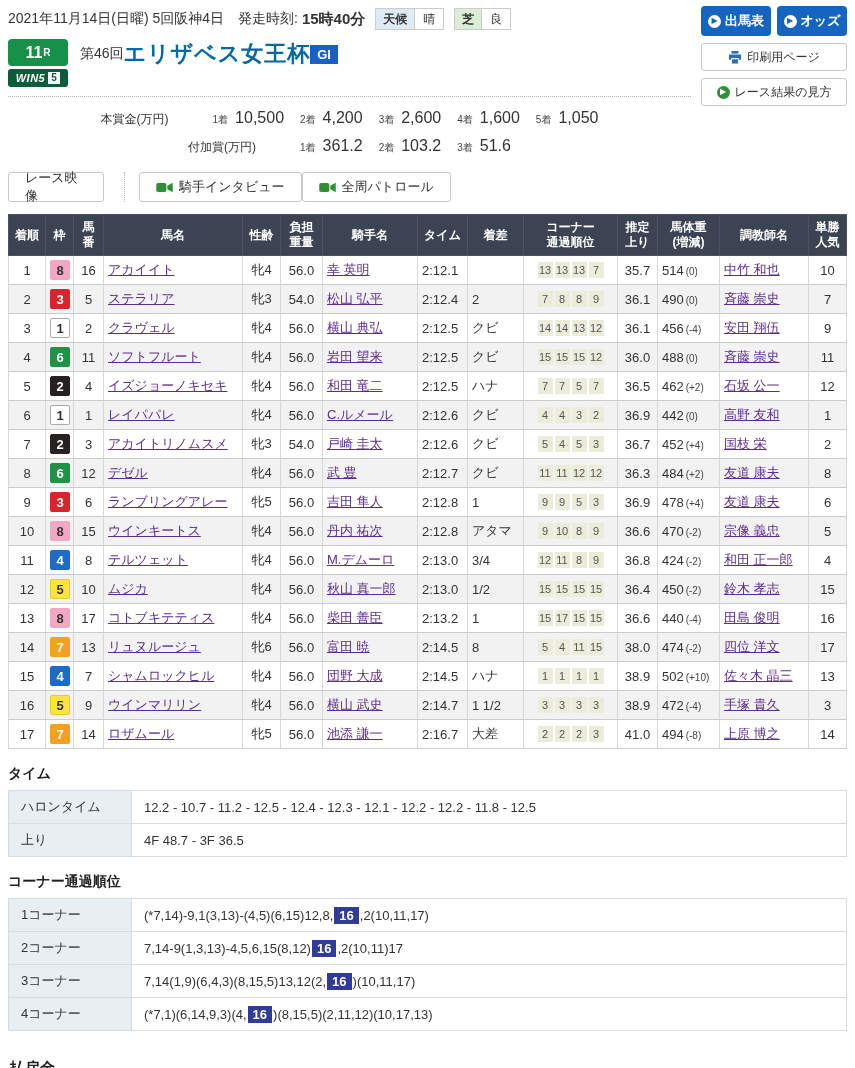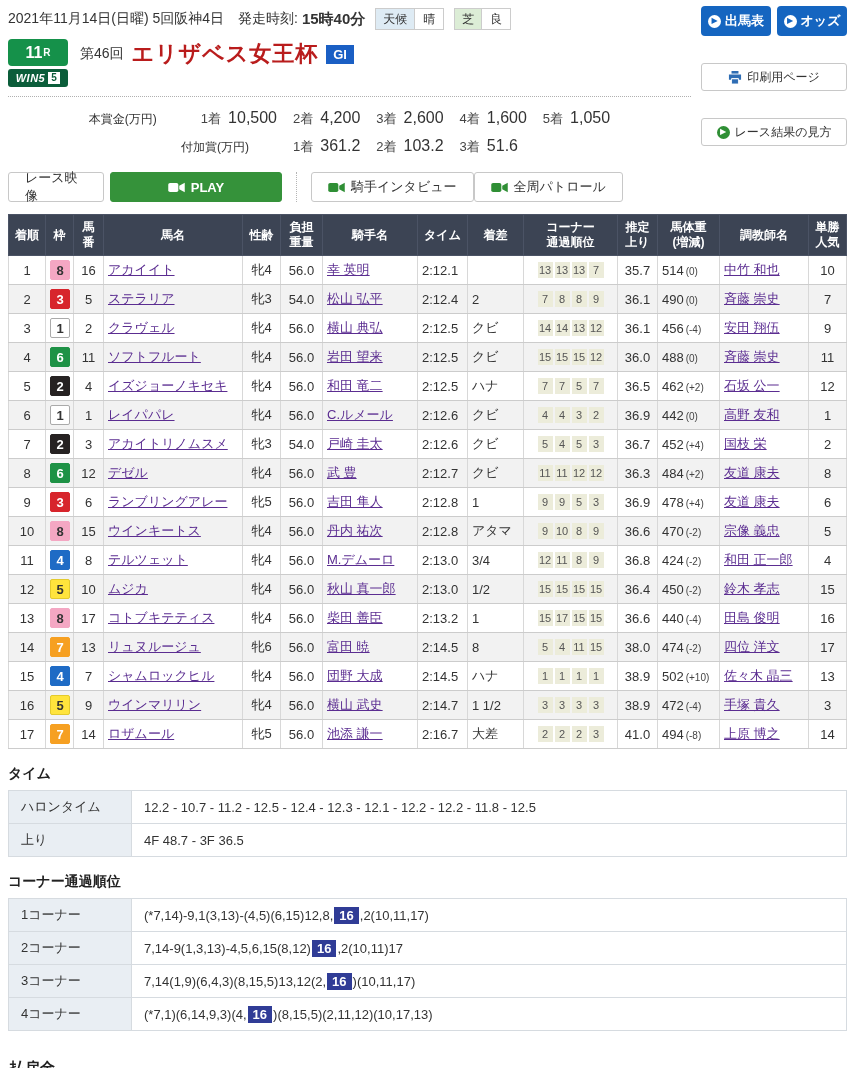--- a/index.html
+++ b/index.html
@@ -8,59 +8,59 @@
     width: 855px; height: 1068px; overflow: hidden;
     font-family: "Liberation Sans", "DejaVu Sans", sans-serif;
     color: #333; font-size: 13px; padding: 6px 8px 0 8px;
   }
   
   .topwrap { display:flex; justify-content:space-between; }
   .topleft { flex:1; min-width:0; }
   .tb-line1 { display:flex; align-items:center; gap:10px; font-size:14px; padding-top:2px; }
   .start-time { font-size:15px; font-weight:bold; }
   .pair { display:inline-flex; border:1px solid #ccc; font-size:12px; line-height:1; }
-  .pair .k { padding:4px 7px; border-right:1px solid #ccc; }
+  .pair .k { padding:4px 7px; border-right:1px solid #ccc;font-weight:bold; }
   .pair .v { padding:4px 8px; background:#fff; }
   .k-blue { background:#deebf4; }
   .k-green { background:#dcedd6; }
   .race-row { display:flex; gap:12px; margin-top:9px; align-items:flex-start; }
   .race-badges { display:flex; flex-direction:column; gap:3px; width:60px; }
   .rno { background:#15914a; color:#fff; border-radius:4px; height:27px; display:flex;
          align-items:center; justify-content:center; font-weight:bold; font-size:16px; }
   .rno small { font-size:10px; margin-left:1px; }
   .win5 { background:#0b5d3a; color:#fff; border-radius:3px; height:18px; display:flex;
           align-items:center; justify-content:center; font-weight:bold; font-style:italic;
           font-size:11px; letter-spacing:0.5px; }
   .win5 .chip { background:#fff; color:#0b5d3a; font-style:normal; font-size:10px;
                 padding:0 3px; margin-left:3px; line-height:12px; }
-  .race-title-line { display:flex; align-items:center; gap:8px; }
+  .race-title-line { display:flex; align-items:center; }
   .race-round { font-size:14px; }
-  .race-title { font-size:22px; font-weight:bold; color:#b91c1c; letter-spacing:1px; }
+  .race-title { font-size:22px; font-weight:bold; color:#0369a1; letter-spacing:1px; }
   .grade { background:#1a5fc4; color:#fff; font-weight:bold; font-size:13px; padding:2px 7px; }
   .race-cond-line { margin-top:7px; font-size:13px; display:flex; align-items:baseline; gap:4px; flex-wrap:wrap; }
   .course-label { margin-left:14px; }
   .course-val { font-size:19px; font-weight:bold; color:#222; }
   .course-unit { font-size:11px; }
   .topright { width:146px; display:flex; flex-direction:column; gap:7px; margin-left:10px; }
   .btnrow { display:flex; gap:6px; }
   .btn-blue { flex:1; background:#1565c0; color:#fff; border-radius:4px; height:30px;
               display:flex; align-items:center; justify-content:center; gap:4px;
               font-size:13px; font-weight:bold; cursor:pointer; }
   .btn-white { border:1px solid #c8c8c8; border-radius:3px; height:28px; background:#fff;
                display:flex; align-items:center; justify-content:center; gap:5px;
-               font-size:12px; color:#333; cursor:pointer;margin-top:20px; }
+               font-size:12px; color:#333; cursor:pointer; }
   .circ { width:13px; height:13px; border-radius:50%; display:inline-flex; align-items:center;
           justify-content:center; font-size:8px; line-height:1; flex:none; }
   .circ-white { background:#fff; color:#1565c0; }
   .circ-green { background:#2f8f35; color:#fff; }
   
   .prize { margin-top:9px; border-top:1px dotted #b0b0b0; padding-top:7px; font-size:12px; color:#333; }
   .prize-line { display:flex; align-items:baseline; line-height:1.75;justify-content:center; }
   .prize-label { width:96px; flex:none; }
-  .pl { font-size:13px; color:#444; margin-left:16px; margin-right:7px; }
+  .pl { font-size:10px; color:#444; margin-left:16px; margin-right:7px; }
   .pv { font-size:16px; }
   
   .videorow { display:flex; align-items:center; margin:12px 0 12px 0; }
   .vbtn { border:1px solid #c8c8c8; border-radius:3px; background:#fff; height:30px;
           display:inline-flex; align-items:center; justify-content:center; gap:6px;
           font-size:13px; cursor:pointer; padding:0 16px; color:#333; }
   .vbtn-race { width:96px; margin-right:6px; }
   .vbtn-play { width:172px; background:#35923a; border-color:#35923a; color:#fff; font-weight:bold; }
   .vsep { border-left:1px dotted #b5b5b5; height:30px; margin:0 14px; }
   .vbtn + .vbtn { margin-left:10px; }
@@ -187,29 +187,20 @@
       <span class="circ circ-green">▶</span>
       <span>レース結果の見方</span>
     </div>
   </div>
 </div>
 
 <div class="videorow">
   <div class="vbtn vbtn-race">
     <span>レース映像</span>
   </div>
-  <div class="vbtn vbtn-play" style="margin-left:0;">
-    <span class="cam" style="display:inline-flex;">
-      <svg width="17" height="11" viewBox="0 0 18 12">
-          <rect x="0" y="1" width="11" height="10" rx="2" fill="#fff"></rect>
-          <path d="M12 4l6-3.2v10.4L12 8z" fill="#fff"></path>
-        </svg>
-    </span>
-    <span>PLAY</span>
-  </div>
   <div class="vsep"></div>
   <div class="vbtn">
     <span class="cam" style="display:inline-flex;">
       <svg width="17" height="11" viewBox="0 0 18 12">
           <rect x="0" y="1" width="11" height="10" rx="2" fill="#2f8f35"></rect>
           <path d="M12 4l6-3.2v10.4L12 8z" fill="#2f8f35"></path>
         </svg>
     </span>
     <span>騎手インタビュー</span>
   </div>

